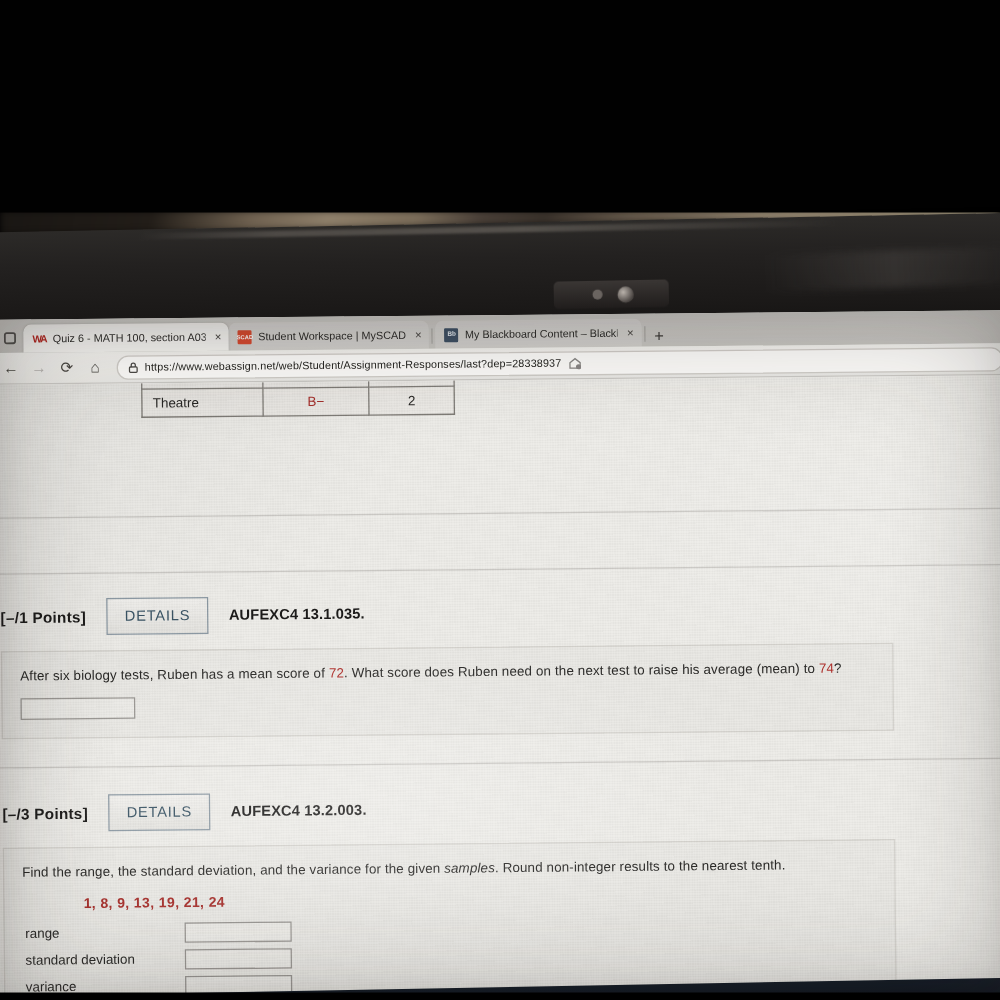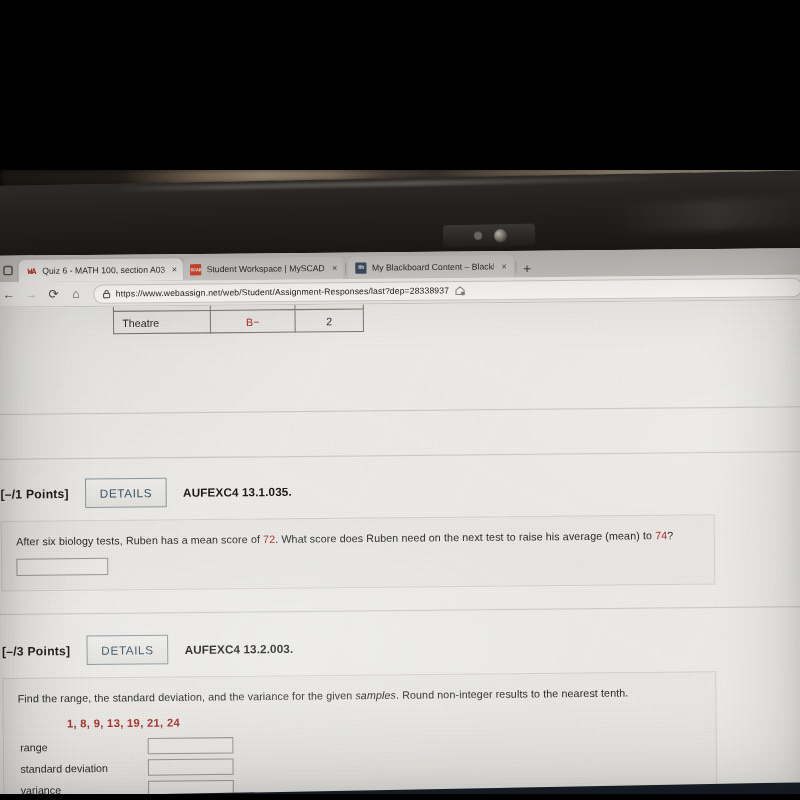--- a/index.html
+++ b/index.html
@@ -158,21 +158,20 @@
   .tab.active {
     background: #f3f2ef;
     box-shadow: 0 0 2px rgba(0,0,0,.18);
   }
   .tab.inactive { background: rgba(255,255,255,.18); }
   .tab-favicon {
     width: 11px; height: 11px;
     flex: none;
     display: flex; align-items: center; justify-content: center;
     font-size: 7px;
-    font-family: Liberation Mono, monospace;
   }
   .fav-wa {
     color: #b3241f;
     font-weight: bold;
     font-size: 8px;
     letter-spacing: -1px;
   }
   .fav-scad {
     width: 11px; height: 11px;
     background: #d6492f;

